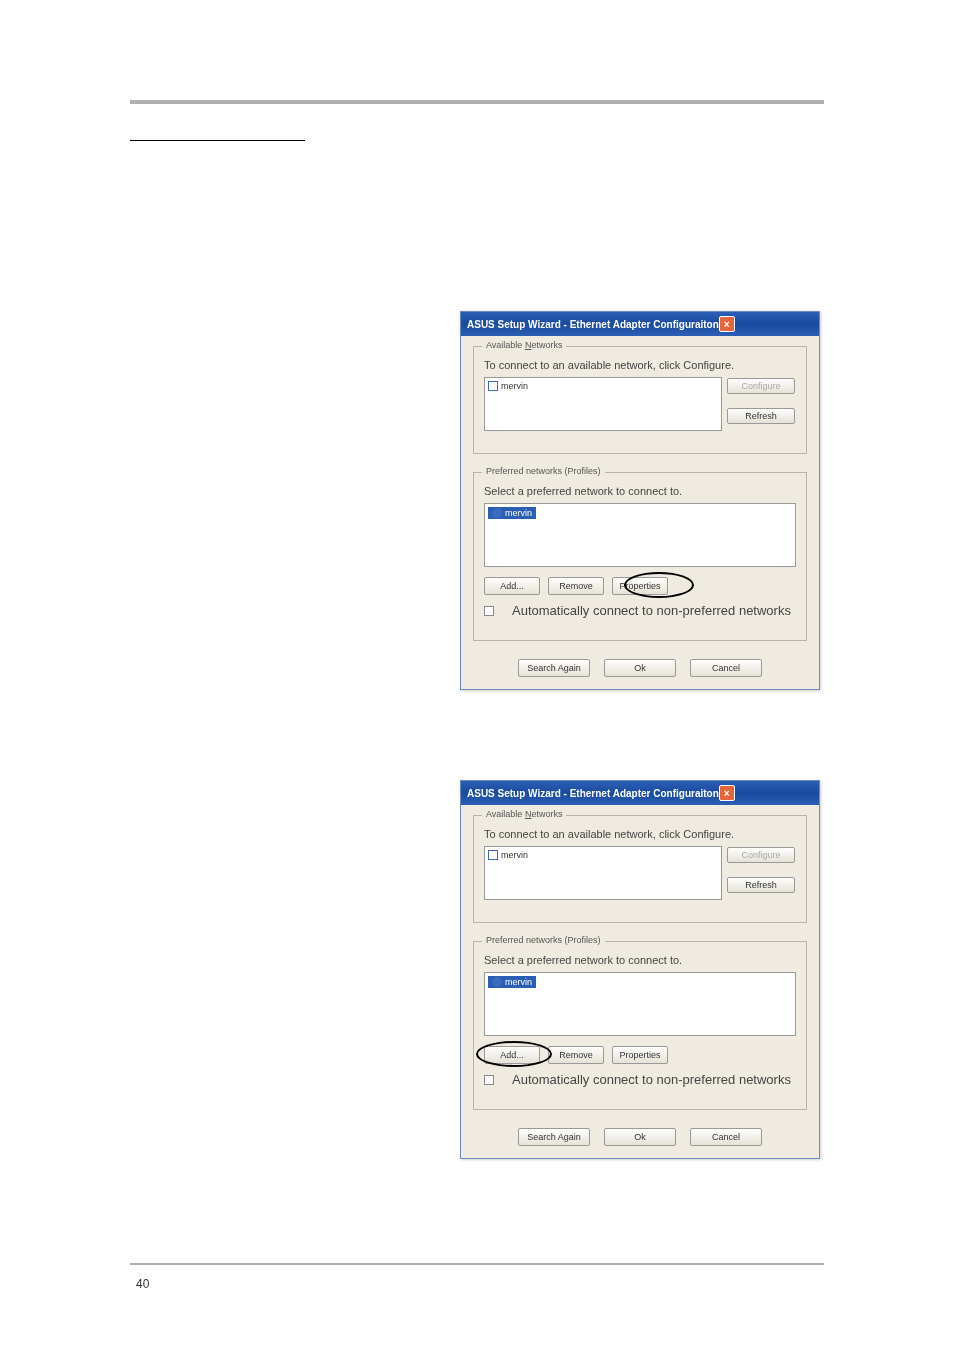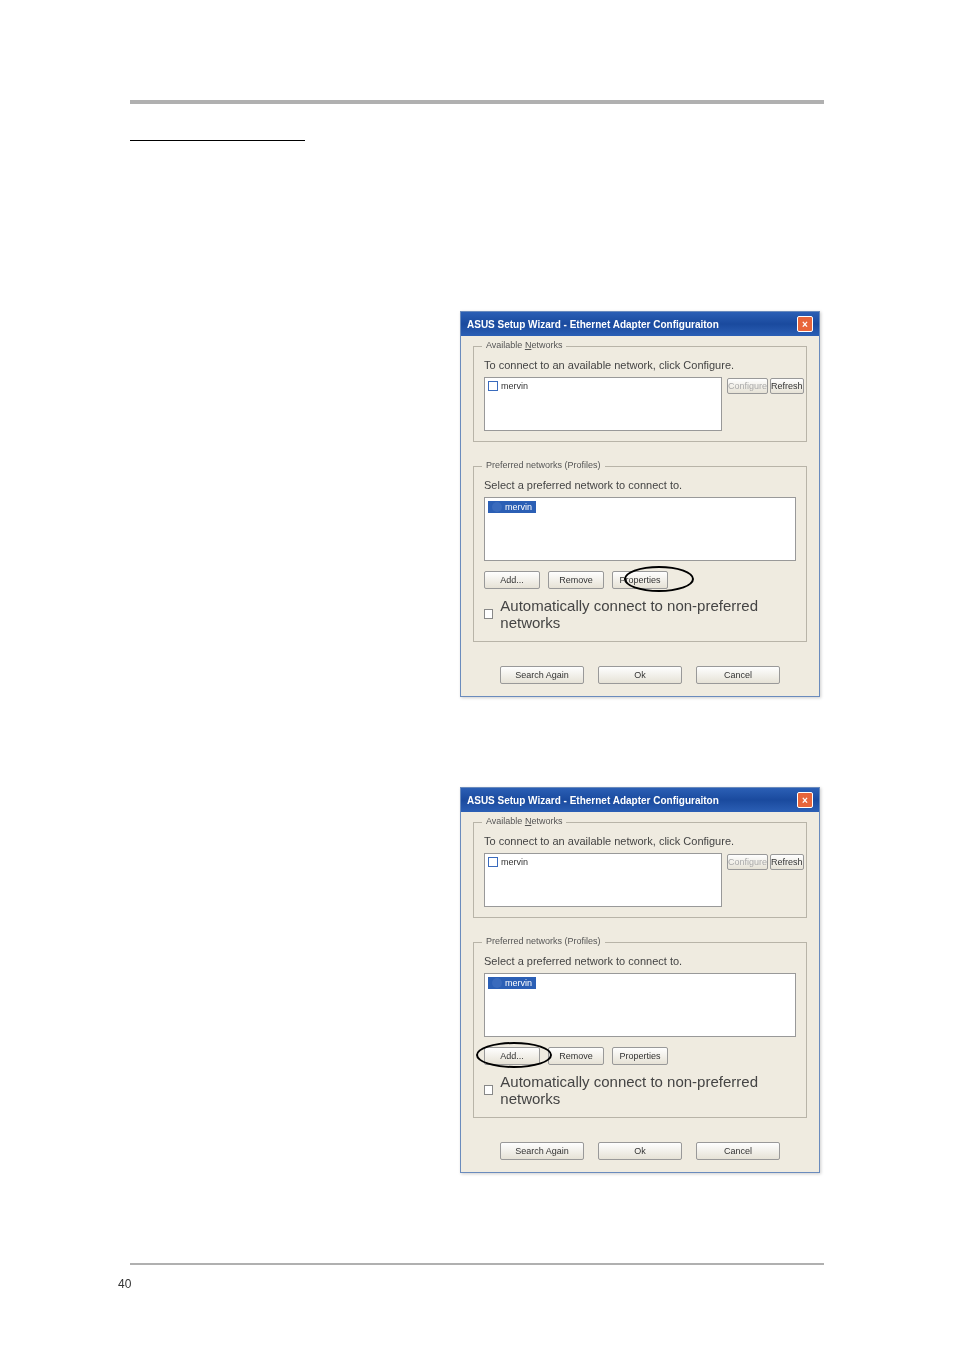--- a/index.html
+++ b/index.html
@@ -44,43 +44,42 @@
       background: #efebe0;
       box-shadow: 1px 1px 3px rgba(0,0,0,0.2);
     }
     .titlebar {
       background: linear-gradient(to bottom, #2b5fb5 0%, #1a4a9e 50%, #2b5fb5 100%);
       color: #ffffff;
       font-size: 10px;
       font-weight: bold;
       padding: 4px 6px;
       display: flex;
-      justify-content: space-between;
       align-items: center;
     }
     .close-btn {
       width: 16px;
       height: 16px;
       background: #e8653a;
       color: #ffffff;
       font-size: 10px;
       font-weight: bold;
       display: flex;
       align-items: center;
       justify-content: center;
       border: 1px solid #ffffff;
       border-radius: 2px;
     }
     .window-body {
       padding: 10px 12px 12px 12px;
     }
     .group-box {
       border: 1px solid #b8b4a8;
-      padding: 8px 10px 10px 10px;
-      margin-bottom: 24px;
+      padding: 8px 10px 22px 10px;
+      margin-bottom: 18px;
       position: relative;
     }
     .group-label {
       position: absolute;
       top: -7px;
       left: 8px;
       background: #efebe0;
       padding: 0 4px;
       font-size: 9px;
       color: #555;
@@ -127,22 +126,22 @@
       display: inline-flex;
       align-items: center;
       gap: 3px;
       padding: 1px 4px;
     }
     .side-buttons {
       position: absolute;
       right: -74px;
       top: 0;
       display: flex;
-      flex-direction: row;
-      gap: 2px;
+      flex-direction: column;
+      gap: 14px;
       width: 68px;
     }
     .listbox-wrap { position: relative; }
     .winbtn {
       background: linear-gradient(to bottom, #fefefe, #e6e2d6);
       border: 1px solid #999;
       font-size: 9px;
       color: #333;
       padding: 2px 0;
       text-align: center;
@@ -165,38 +164,38 @@
       gap: 8px;
       margin-bottom: 8px;
     }
     .btn-row .winbtn {
       width: 56px;
       padding: 3px 0;
     }
     .checkbox-row {
       display: flex;
       align-items: center;
-      gap: 7px;
-      font-size: 15px;
+      gap: 18px;
+      font-size: 13px;
       color: #444;
     }
     .checkbox {
       width: 10px;
       height: 10px;
       border: 1px solid #888;
       background: #ffffff;
     }
     .bottom-btns {
       display: flex;
       justify-content: center;
       gap: 14px;
       margin-top: 12px;
     }
     .bottom-btns .winbtn {
-      width: 84px;
+      width: 72px;
       padding: 3px 0;
     }
     .circle-annotation {
       position: absolute;
       border: 2px solid #000;
       border-radius: 50%;
       background: transparent;
       pointer-events: none;
     }
     .circle1 { width: 70px; height: 26px; }
@@ -205,21 +204,21 @@
       position: absolute;
       bottom: 86px;
       left: 130px;
       right: 130px;
       border: none;
       border-top: 2px solid #b0b0b0;
     }
     .footer-pagenum {
       position: absolute;
       bottom: 60px;
-      left: 118px;
+      left: 136px;
       font-size: 12px;
       color: #333;
       text-align: right;
     }
   </style>
 </head>
 <body>
 
 <div class="page">
   <hr class="heading-rule">

